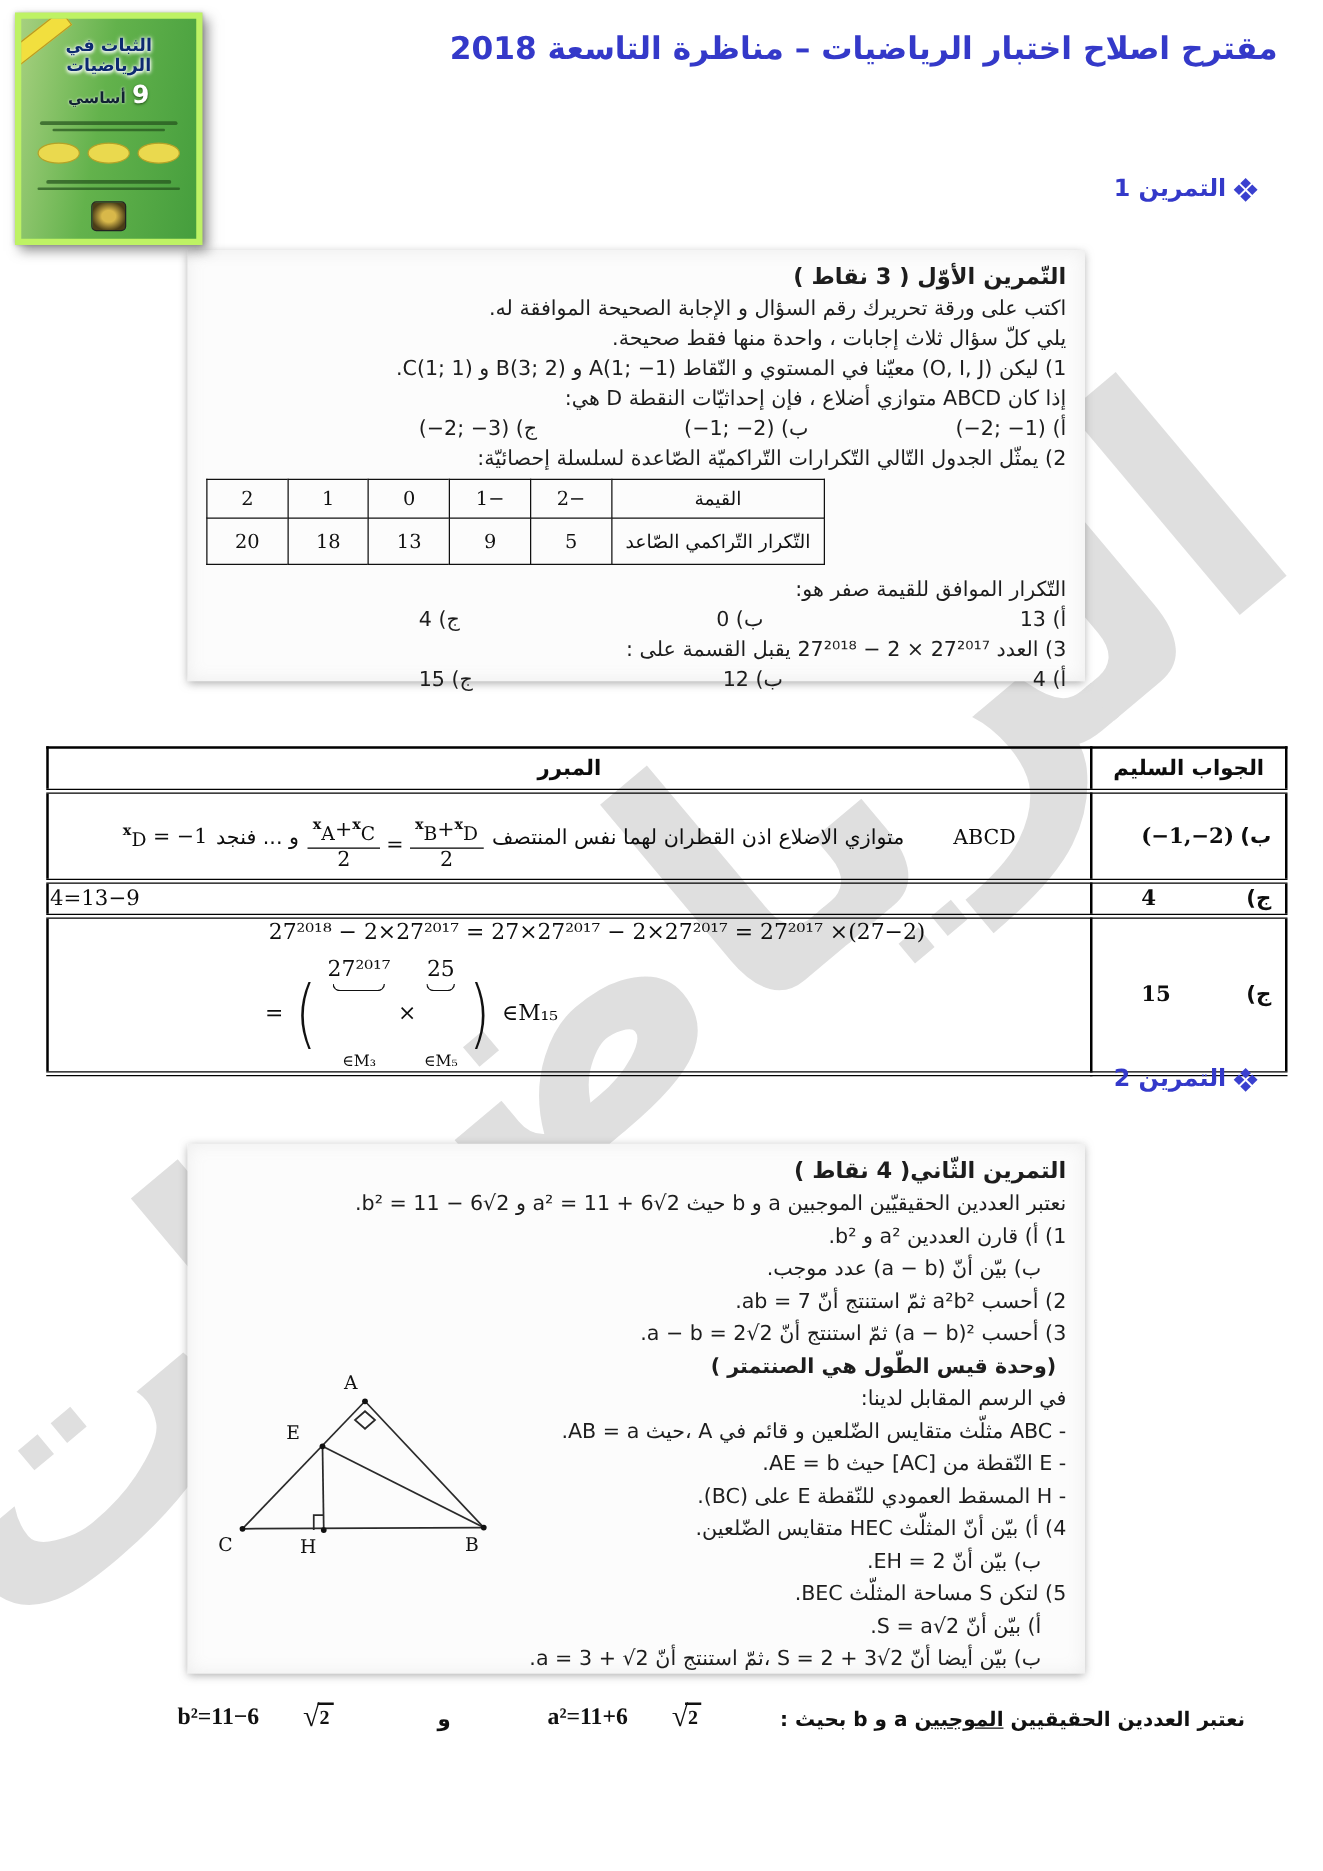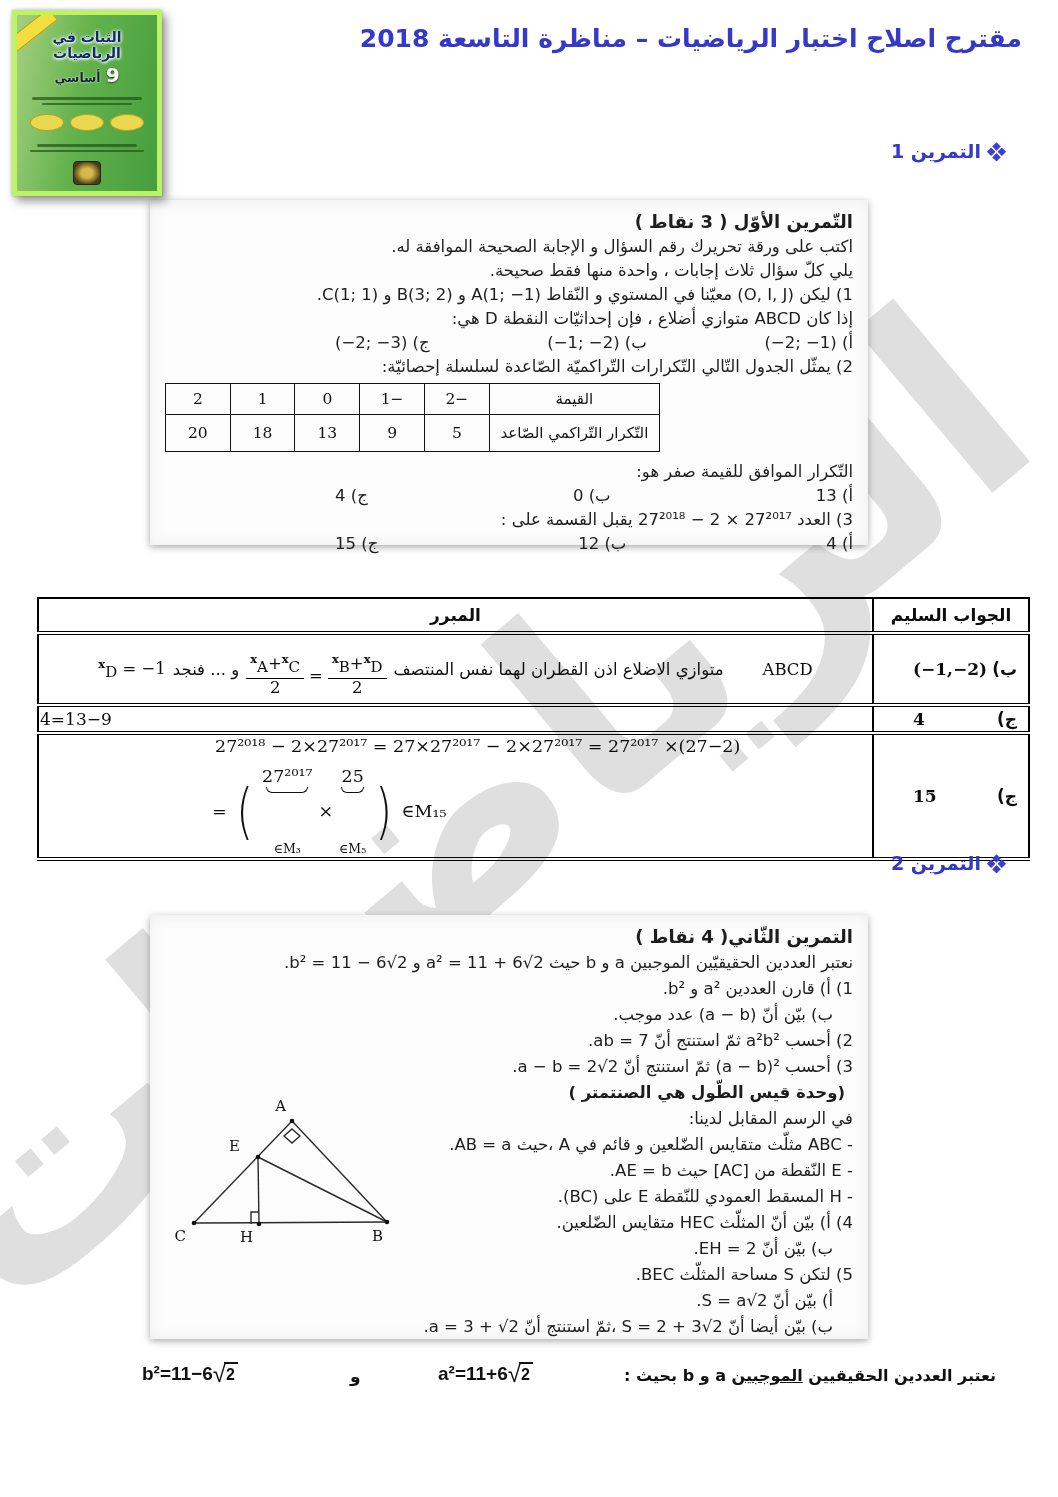--- a/index.html
+++ b/index.html
@@ -89,22 +89,22 @@
     font-family:"DejaVu Sans",sans-serif;color:#111;}
   .stk{display:inline-flex;flex-direction:column;align-items:center;}
   .stk .ub{width:80%;height:5px;border:1.3px solid #111;border-top:none;border-radius:0 0 6px 6px;margin-top:1px;}
   .stk .lab{font-size:12.5px;margin-top:48px;}
   
   .fig{position:absolute;left:14px;top:178px;width:268px;height:172px;}
   .fig text{font-family:"DejaVu Serif",serif;font-size:15px;fill:#111;}
   
   .bt-intro{position:absolute;top:1366px;right:62px;direction:rtl;font-size:16px;font-weight:bold;z-index:1;color:#111;}
   .bt-intro .u{text-decoration:underline;}
-  .bt-eq{position:absolute;font-family:Liberation Sans, sans-serif;font-weight:bold;font-size:19px;z-index:1;
-    color:#111;display:flex;align-items:center;direction:ltr;}
+  .bt-eq{position:absolute;font-family:Liberation Serif, serif;font-weight:bold;font-size:19px;z-index:1;
+    color:#111;display:flex;align-items:center;direction:ltr;gap:35px;}
   #beq-a{left:438px;top:1362px;text-align:right;} #beq-b{left:142px;top:1362px;}
   .bt-sep{position:absolute;left:350px;top:1366px;font-weight:bold;font-size:17px;z-index:1;color:#111;}
   .sqrt{display:inline-flex;align-items:flex-start;}
   .sqrt .sym{font-size:24px;line-height:1;font-weight:normal;}
   .sqrt .rad{border-top:2px solid #111;font-size:16px;line-height:1.2;padding:1px 3px 0 2px;margin-left:-2px;}
 </style>
 </head>
 <body>
 
 <div class="watermark">في الرياضيات</div>

